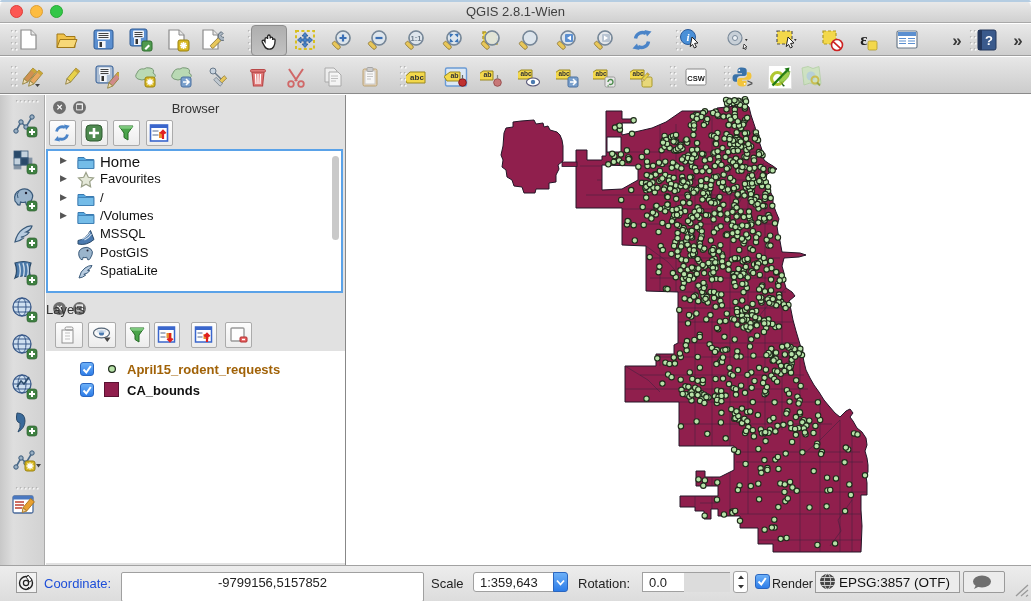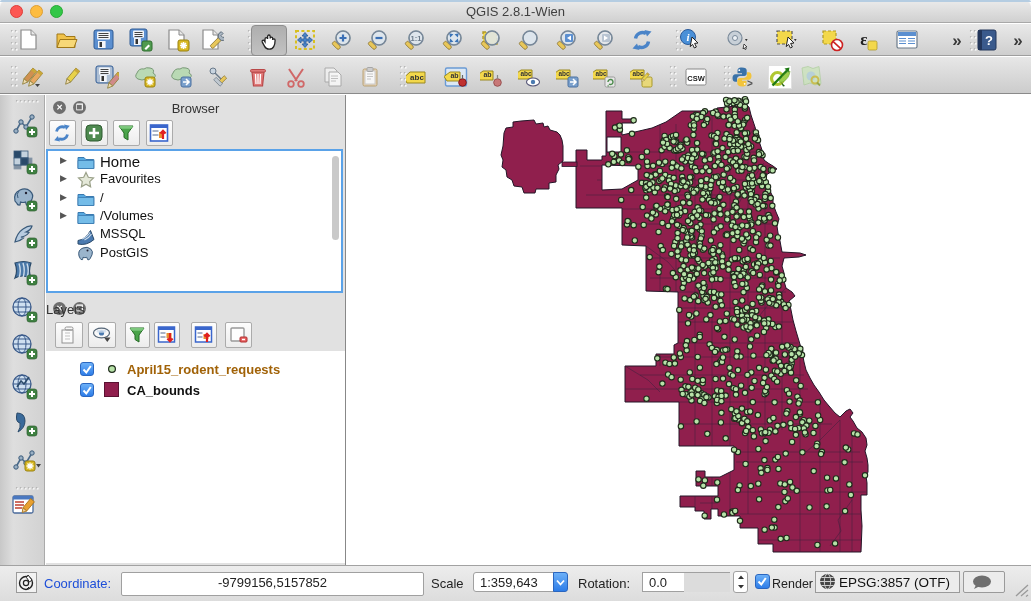--- a/index.html
+++ b/index.html
@@ -651,20 +651,26 @@
         <path d="M6,14 q4.5,-1.5 8,-6.5 M8.5,15 q4,-1.5 7,-6" stroke="#cddcea" stroke-width="1.2" fill="none"></path>
       </svg>
       <span style="position:absolute;left:52px;top:1px;font-size:13px;color:#111">MSSQL</span>
     </div>
     <div style="position:absolute;left:0;top:92.5px;width:100%;height:18px">
       <svg style="position:absolute;left:28px;top:0px" width="20" height="20">
         <path d="M3,12 q-1.5,-6 4,-8 q4.5,-1.8 7.5,0.8 q3,2.6 1.5,6 l-2,4 q-0.8,1.6 -2.4,0.8 l-0.8,-2.3 q-1.9,0.8 -3.8,0 l-0.4,2.3 q-2,0.4 -2.4,-1.2 z" fill="#9ab4cc" stroke="#3a5a7a" stroke-width="1"></path>
         <circle cx="11.5" cy="6.5" r="1" fill="#223"></circle>
       </svg>
       <span style="position:absolute;left:52px;top:1px;font-size:13px;color:#111">PostGIS</span>
+    </div>
+    <div style="position:absolute;left:0;top:110.8px;width:100%;height:18px">
+      <svg style="position:absolute;left:28px;top:0px" width="20" height="20">
+        <path d="M3,16 q1.5,-7 6,-10 q4,-2.8 7,-2.5 q-0.8,3.2 -4.5,4.8 l2.3,0.4 q-2.3,3 -6,3.6 l1.9,0.8 q-3,2.6 -6.7,2.9 z" fill="#b8cce0" stroke="#3a5a7a" stroke-width="1"></path>
+      </svg>
+      <span style="position:absolute;left:52px;top:1px;font-size:13px;color:#111">SpatiaLite</span>
     </div>
     <div style="position:absolute;right:2px;top:5px;width:7px;height:84px;background:#c9c9c9;border-radius:4px"></div>
   </div>
 <div style="position:absolute;left:46px;top:296px;width:299px;height:267px;background:#e1e1e1"></div>
 <div class="circbtn" style="left:53px;top:302px">✕</div>
 <div class="circbtn" style="left:73px;top:302px">❐</div>
 <div style="position:absolute;left:46px;top:302px;width:299px;height:14px;font-size:13px;color:#333">Layers</div>
 <div style="position:absolute;left:55px;top:322px;width:28px;height:26px;background:linear-gradient(#fdfdfd,#ececec);border:1px solid #ababab;border-radius:2px"></div>
 <svg style="position:absolute;left:59px;top:325px" width="20" height="20" viewBox="0 0 20 20">
     <g opacity="0.9">
@@ -1778,21 +1784,21 @@
 </svg>
 <div style="position:absolute;left:0;top:565px;width:1031px;height:36px;background:linear-gradient(#ededed,#dcdcdc);border-top:1px solid #a2a2a2"></div>
 <div style="position:absolute;left:16px;top:572px;width:21px;height:21px;background:#f2f2f2;border:1px solid #9a9a9a"></div>
 <svg style="position:absolute;left:18px;top:574px" width="17" height="17" viewBox="0 0 17 17">
     <circle cx="8" cy="9" r="6.5" fill="none" stroke="#222" stroke-width="1.4"></circle>
     <circle cx="8" cy="9" r="2.6" fill="none" stroke="#222" stroke-width="1.2"></circle>
     <path d="M10,1 l4,5 -2.5,2 -3,-4.5 z" fill="#fff" stroke="#222" stroke-width="1"></path>
     <path d="M3,13 l2,2 M11,13 l-2,2" stroke="#222"></path>
   </svg>
 <div style="position:absolute;left:44px;top:576px;font-size:13px;color:#1d4ed8">Coordinate:</div>
-<div style="position:absolute;left:121px;top:572px;width:303px;height:24px;background:#fff;border:1px solid #a0a0a0;border-radius:2px;font-size:13px;color:#222;text-align:center;line-height:20px">-9799156,5157852</div>
+<div style="position:absolute;left:121px;top:572px;width:303px;height:30px;background:#fff;border:1px solid #a0a0a0;border-radius:2px;font-size:13px;color:#222;text-align:center;line-height:20px">-9799156,5157852</div>
 <div style="position:absolute;left:431px;top:576px;font-size:13px;color:#222">Scale</div>
 <div style="position:absolute;left:473px;top:572px;width:94px;height:20px;background:#fff;border:1px solid #a0a0a0;border-radius:3px;font-size:13px;color:#222;line-height:20px;padding-left:6px">1:359,643</div>
 <div style="position:absolute;left:553px;top:572px;width:15px;height:20px;background:linear-gradient(#6cb0f8,#2e7de8);border:1px solid #2a66c0;border-radius:0 3px 3px 0"></div>
 <svg style="position:absolute;left:553px;top:572px" width="15" height="20">
     <path d="M4,8.5 l3.5,4 3.5,-4" fill="none" stroke="#fff" stroke-width="1.8"></path>
   </svg>
 <div style="position:absolute;left:578px;top:576px;font-size:13px;color:#222">Rotation:</div>
 <div style="position:absolute;left:642px;top:572px;width:88px;height:20px;background:#fff;border:1px solid #a0a0a0;font-size:13px;color:#222;line-height:20px;padding-left:6px">0.0</div>
 <div style="position:absolute;left:684px;top:573px;width:46px;height:19px;background:#dcdcdc"></div>
 <div style="position:absolute;left:733px;top:571px;width:15px;height:22px;background:#fff;border:1px solid #a0a0a0;border-radius:3px"></div>

